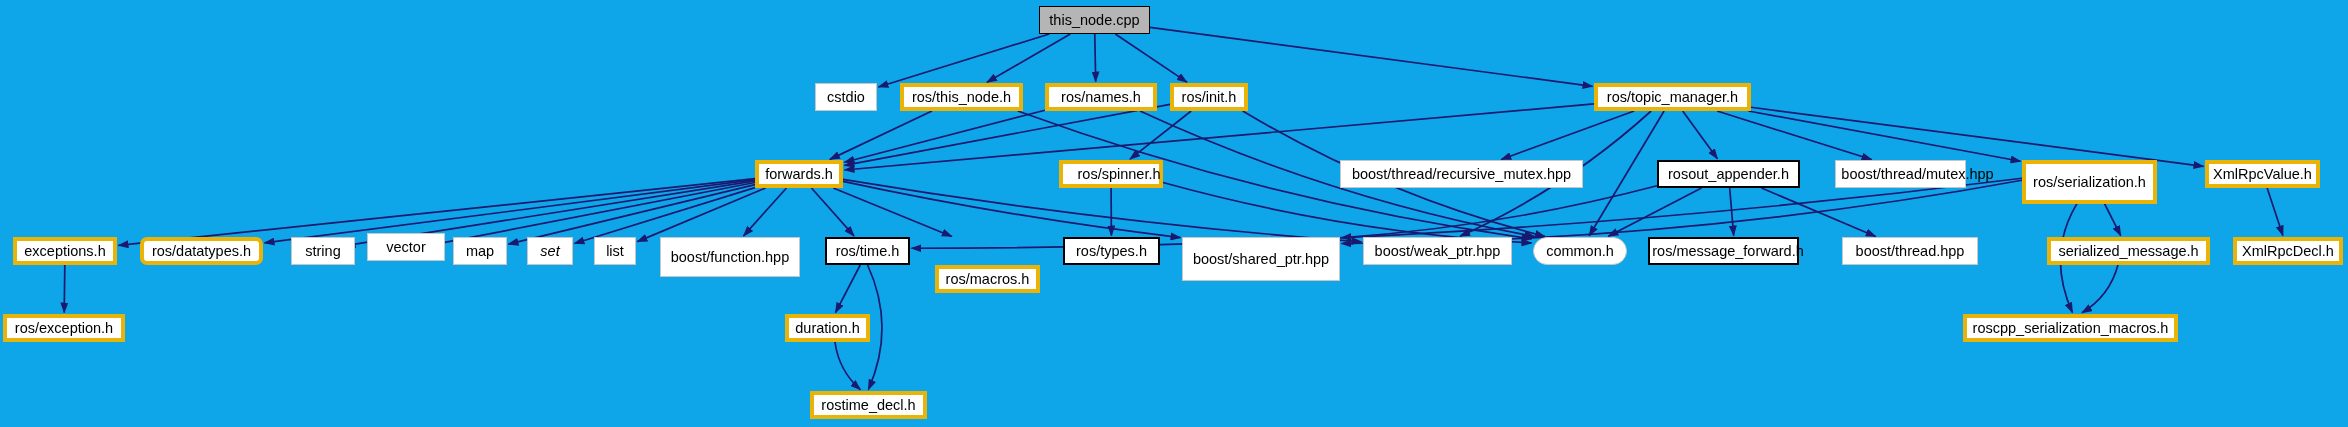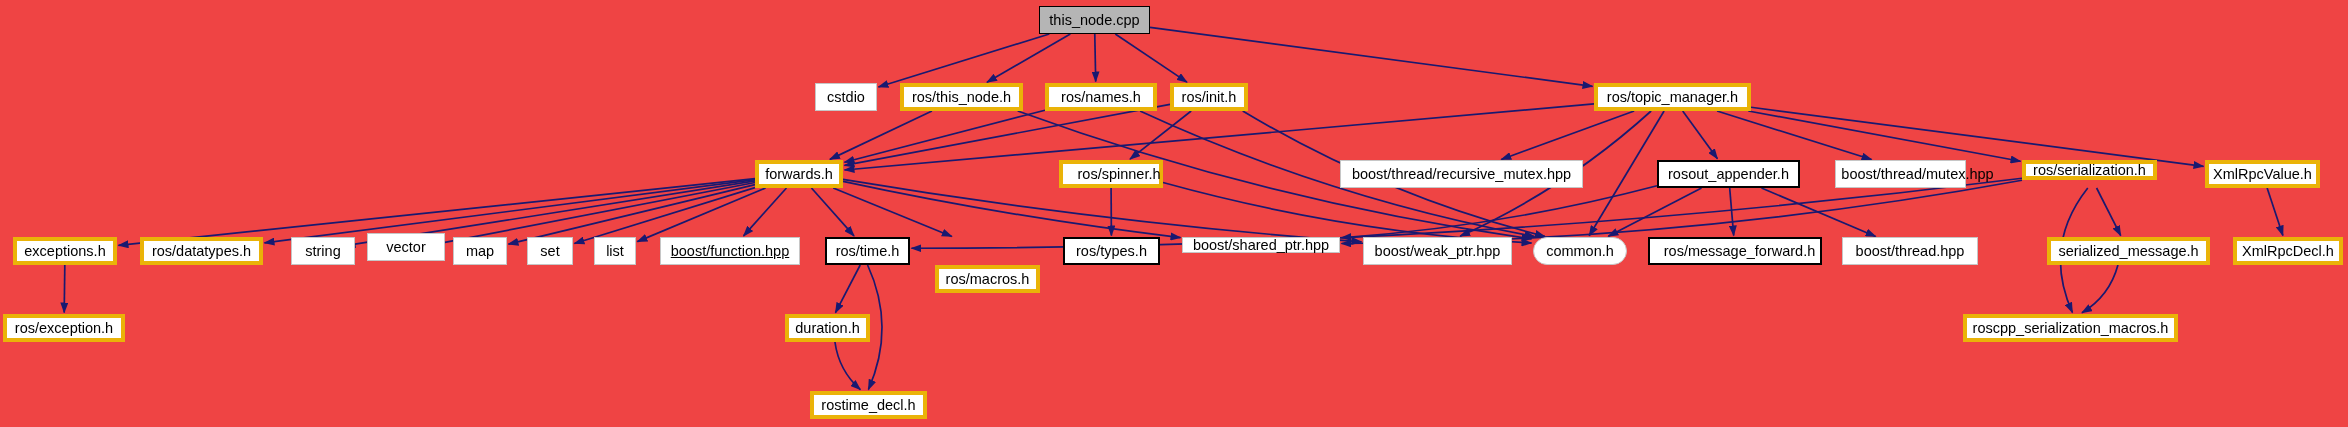--- a/index.html
+++ b/index.html
@@ -1,16 +1,16 @@
 <!DOCTYPE html>
 <html><head>
 <meta charset="utf-8">
 <style>
   html,body{margin:0;padding:0;background:#ffffff;}
-  #canvas{position:relative;width:2348px;height:427px;background:#ef4444;overflow:hidden;
+  #canvas{position:relative;width:2348px;height:427px;background:#0ea5e9;overflow:hidden;
           font-family:"Liberation Sans","DejaVu Sans",sans-serif;}
   #edges{position:absolute;left:0;top:0;width:2348px;height:427px;}
   .node{position:absolute;box-sizing:border-box;background:#ffffff;color:#000;
         display:flex;align-items:center;justify-content:center;white-space:nowrap;
         font-size:14.5px;line-height:1;}
   .node.internal{border:4px solid #eab308;}
   .node.bold{border:2px solid #000000;}
   .node.external{border:1px solid #c6c6c6;}
   .node.root{border:1px solid #000000;background:#b5b5b5;font-weight:normal;}
 </style>
@@ -80,37 +80,37 @@
       <div class="node external" style="left: 815px; top: 83px; width: 62px; height: 28px;">cstdio</div>
       <div class="node internal" style="left: 900px; top: 83px; width: 123px; height: 28px;">ros/this_node.h</div>
       <div class="node internal" style="left: 1045px; top: 83px; width: 112px; height: 28px;">ros/names.h</div>
       <div class="node internal" style="left: 1170px; top: 83px; width: 78px; height: 28px;">ros/init.h</div>
       <div class="node internal" style="left: 1594px; top: 83px; width: 157px; height: 28px;">ros/topic_manager.h</div>
       <div class="node internal" style="left: 755px; top: 160px; width: 88px; height: 28px;">forwards.h</div>
       <div class="node internal" style="left: 1059px; top: 160px; width: 104px; height: 28px; padding-left: 16px;">ros/spinner.h</div>
       <div class="node external" style="left: 1340px; top: 160px; width: 243px; height: 28px;">boost/thread/recursive_mutex.hpp</div>
       <div class="node bold" style="left: 1657px; top: 160px; width: 143px; height: 28px;">rosout_appender.h</div>
       <div class="node external" style="left: 1835px; top: 160px; width: 131px; height: 28px; padding-left: 34px;">boost/thread/mutex.hpp</div>
-      <div class="node internal" style="left: 2022px; top: 160px; width: 135px; height: 20px;">ros/serialization.h</div>
+      <div class="node internal" style="left: 2022px; top: 160px; width: 135px; height: 44px;">ros/serialization.h</div>
       <div class="node internal" style="left: 2205px; top: 160px; width: 115px; height: 28px;">XmlRpcValue.h</div>
       <div class="node internal" style="left: 13px; top: 237px; width: 104px; height: 28px;">exceptions.h</div>
-      <div class="node internal" style="left: 140px; top: 237px; width: 123px; height: 28px;">ros/datatypes.h</div>
+      <div class="node internal" style="left: 140px; top: 237px; width: 123px; height: 28px; border-radius: 7px;">ros/datatypes.h</div>
       <div class="node external" style="left: 280px; top: 237px; width: 64px; height: 28px; margin-left: 11px;">string</div>
       <div class="node external" style="left: 367px; top: 233px; width: 78px; height: 28px;">vector</div>
       <div class="node external" style="left: 453px; top: 237px; width: 54px; height: 28px;">map</div>
-      <div class="node external" style="left: 527px; top: 237px; width: 46px; height: 28px;">set</div>
+      <div class="node external" style="left: 527px; top: 237px; width: 46px; height: 28px; font-style: italic;">set</div>
       <div class="node external" style="left: 594px; top: 237px; width: 42px; height: 28px;">list</div>
-      <div class="node external" style="left: 660px; top: 237px; width: 140px; height: 28px; text-decoration: underline;">boost/function.hpp</div>
+      <div class="node external" style="left: 660px; top: 237px; width: 140px; height: 40px;">boost/function.hpp</div>
       <div class="node bold" style="left: 825px; top: 237px; width: 85px; height: 28px;">ros/time.h</div>
       <div class="node internal" style="left: 935px; top: 237px; width: 105px; height: 28px; margin-top: 28px;">ros/macros.h</div>
       <div class="node bold" style="left: 1063px; top: 237px; width: 97px; height: 28px;">ros/types.h</div>
-      <div class="node external" style="left: 1182px; top: 237px; width: 158px; height: 16px;">boost/shared_ptr.hpp</div>
+      <div class="node external" style="left: 1182px; top: 237px; width: 158px; height: 44px;">boost/shared_ptr.hpp</div>
       <div class="node external" style="left: 1363px; top: 237px; width: 149px; height: 28px;">boost/weak_ptr.hpp</div>
       <div class="node external" style="left: 1533px; top: 237px; width: 94px; height: 28px; border-radius: 14px;">common.h</div>
-      <div class="node bold" style="left: 1648px; top: 237px; width: 174px; height: 28px; padding-left: 9px;">ros/message_forward.h</div>
+      <div class="node bold" style="left: 1648px; top: 237px; width: 151px; height: 28px; padding-left: 9px;">ros/message_forward.h</div>
       <div class="node external" style="left: 1842px; top: 237px; width: 136px; height: 28px;">boost/thread.hpp</div>
       <div class="node internal" style="left: 2047px; top: 237px; width: 163px; height: 28px;">serialized_message.h</div>
       <div class="node internal" style="left: 2233px; top: 237px; width: 110px; height: 28px;">XmlRpcDecl.h</div>
       <div class="node internal" style="left: 3px; top: 314px; width: 122px; height: 28px;">ros/exception.h</div>
       <div class="node internal" style="left: 785px; top: 314px; width: 85px; height: 28px;">duration.h</div>
       <div class="node internal" style="left: 1963px; top: 314px; width: 215px; height: 28px;">roscpp_serialization_macros.h</div>
       <div class="node internal" style="left: 810px; top: 391px; width: 117px; height: 28px;">rostime_decl.h</div>
     </div>
 </div>
 

